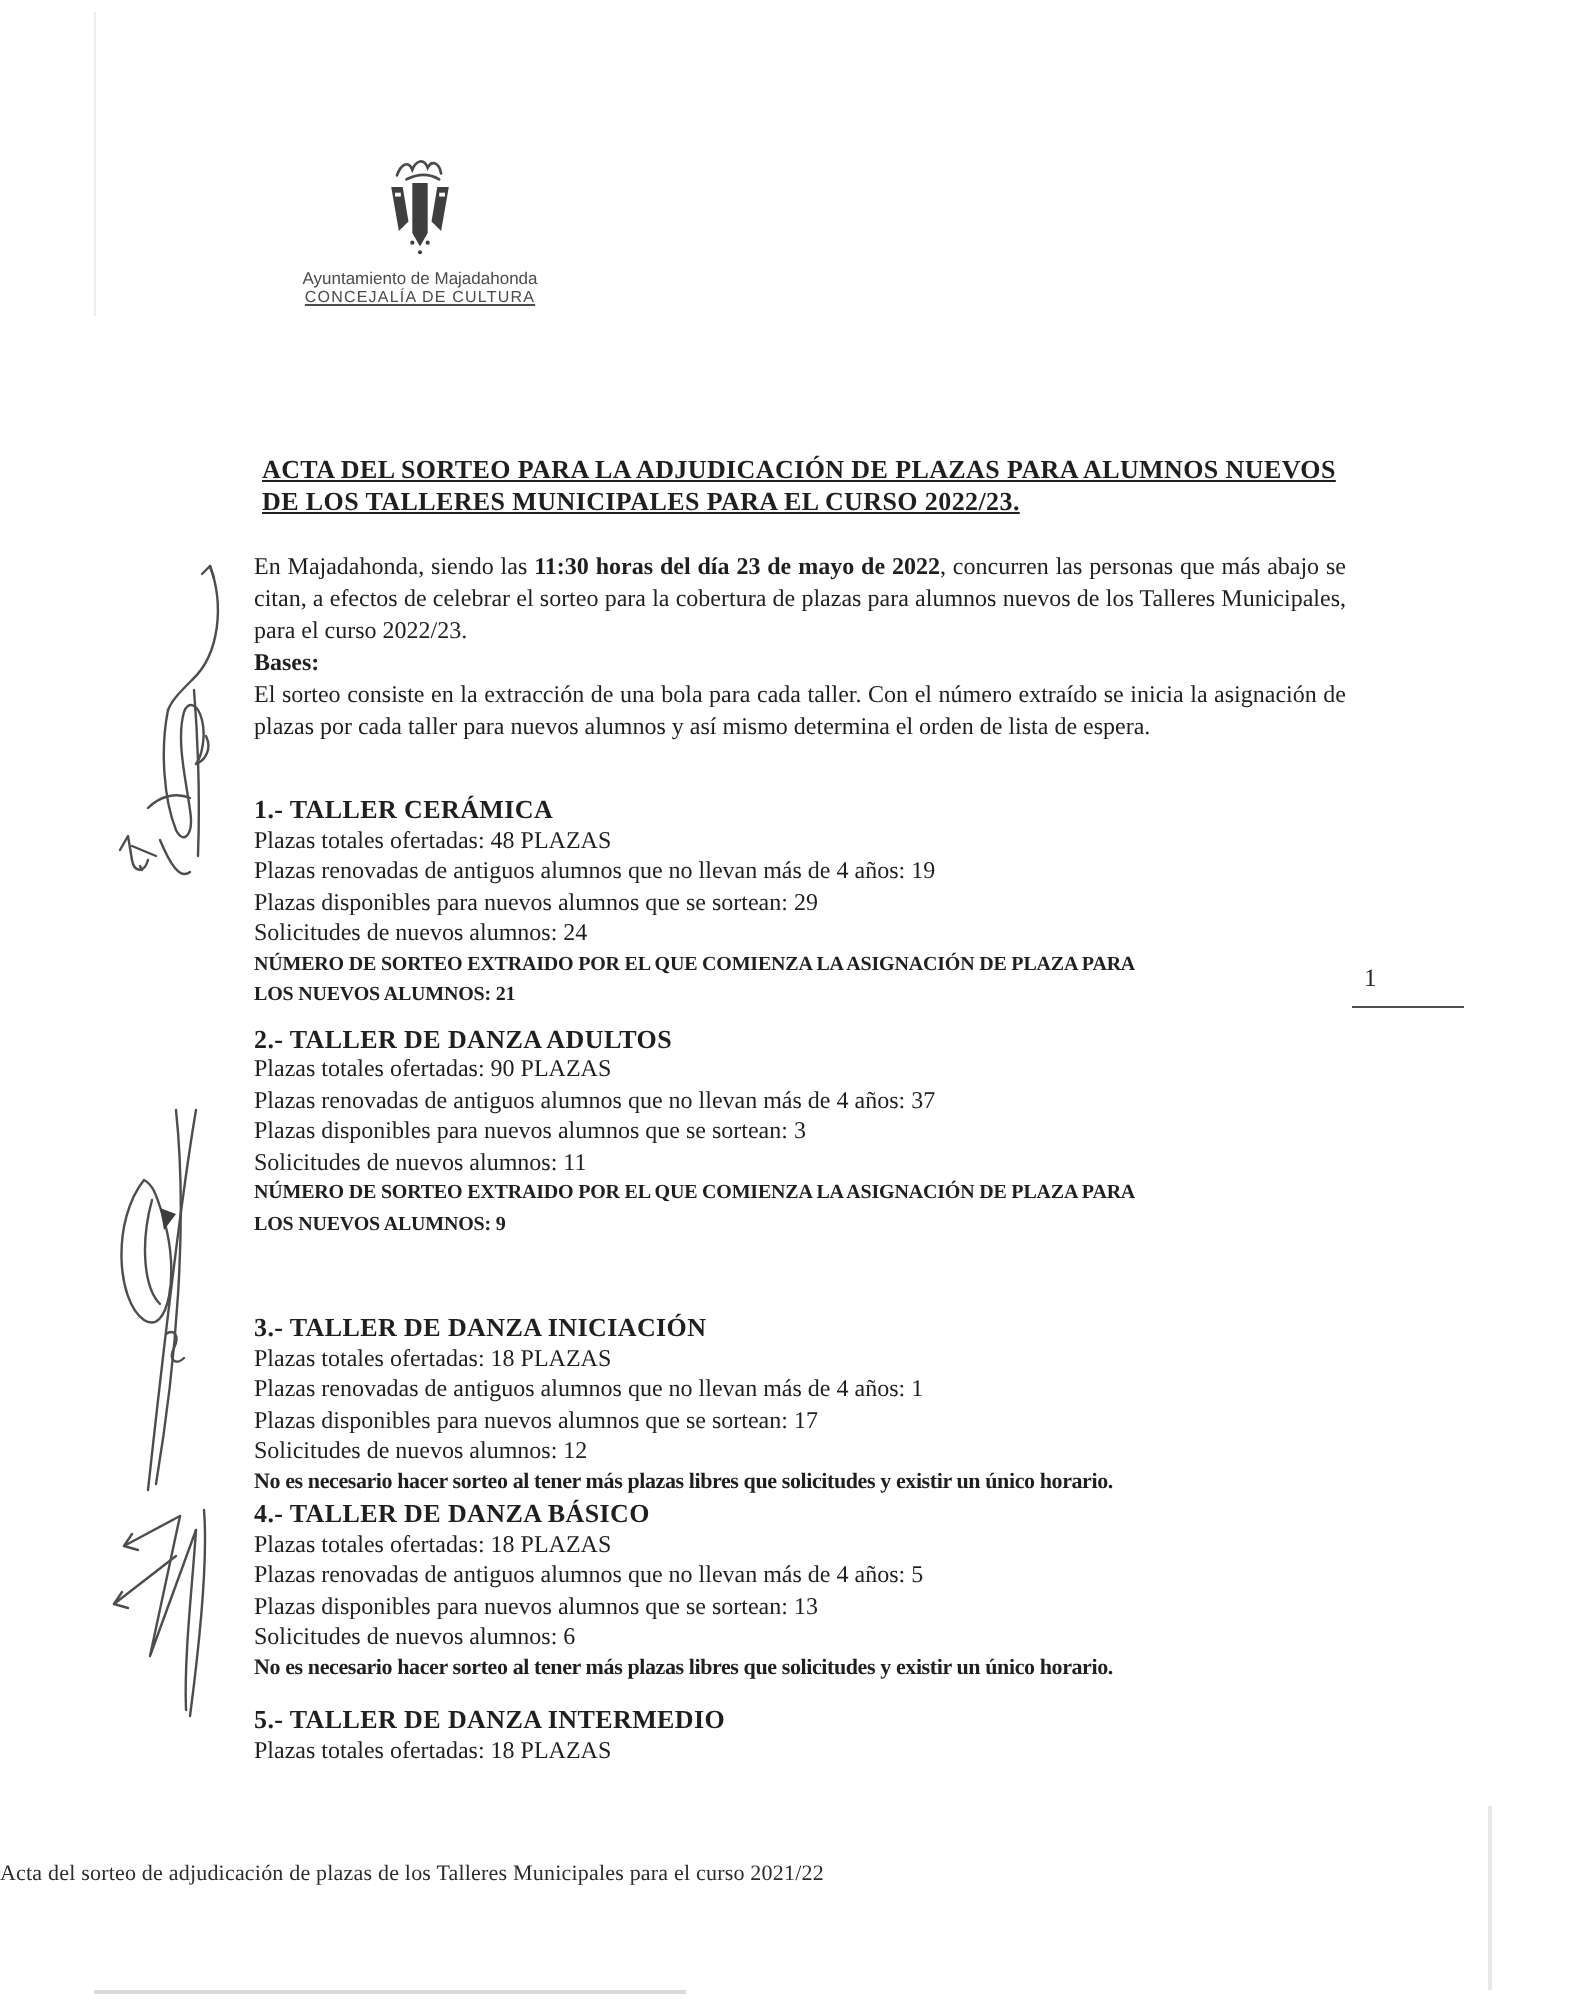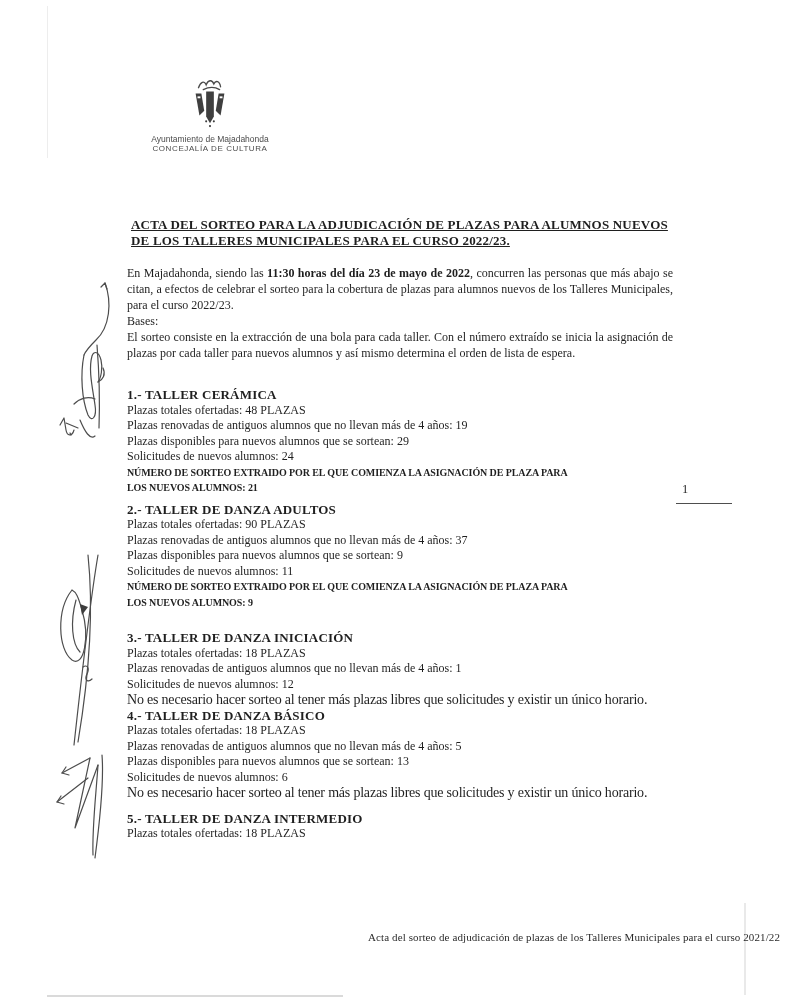--- a/index.html
+++ b/index.html
@@ -19,54 +19,54 @@
 
   
   .letterhead{position:absolute;left:120px;top:78px;width:180px;text-align:center;}
   .crest{display:block;margin:0 auto 2px auto;}
   .org-name{
     font-family:"Liberation Sans", sans-serif;
     font-size:8.5px;color:#4b4b4b;line-height:10px;
   }
   .org-dept{
     font-family:"Liberation Sans", sans-serif;
-    font-size:8px;letter-spacing:.6px;color:#4b4b4b;line-height:10px;
+    font-size:8px;letter-spacing:.6px;color:#4b4b4b;line-height:10px;text-decoration:underline;
   }
 
   
-  .content{position:absolute;left:127px;top:217px;width:546px;}
+  .content{position:absolute;left:127px;top:227px;width:546px;}
   .doc-title{
     margin:0 0 16px 4px;
     font-size:13px;font-weight:bold;text-decoration:underline;
     line-height:16px;letter-spacing:.2px;
   }
   .intro p{margin:0;font-size:12px;line-height:16px;text-align:justify;}
-  .intro .bases-label{text-align:left;}
+  .intro .bases-label{text-align:left;font-weight:bold;}
 
   section{margin:0;}
   .sec-1{margin-top:26px;}
   .sec-2{margin-top:6px;}
-  .sec-3{margin-top:20px;}
+  .sec-3{margin-top:36px;}
   .sec-4{}
   .sec-5{margin-top:10px;}
   section h2{
     margin:0;font-size:13px;font-weight:bold;
     line-height:15.5px;letter-spacing:.2px;
   }
   .info-line{font-size:12px;line-height:15.5px;white-space:nowrap;}
   .result-line{font-size:10px;font-weight:bold;line-height:15.5px;white-space:nowrap;letter-spacing:-0.1px;}
-  .note-line{font-size:14px;font-weight:normal;line-height:15.5px;white-space:nowrap;letter-spacing:-0.2px;}
+  .note-line{font-size:11px;font-weight:bold;line-height:15.5px;white-space:nowrap;letter-spacing:-0.2px;}
 
   
   .page-number{position:absolute;left:682px;top:482px;font-size:12.5px;color:#2a2a2a;}
   .page-number-rule{position:absolute;left:676px;top:503px;width:56px;height:1px;background:#4e4e4e;}
 
   
   .doc-footer{
-    position:absolute;left:0;top:931px;width:780px;text-align:right;
+    position:absolute;left:0;top:931px;width:780px;text-align:left;
     font-size:11px;color:#2b2b2b;letter-spacing:.1px;
   }
 
   .sig{position:absolute;pointer-events:none;}
   .sig path{fill:none;stroke:#4d4d4d;stroke-width:1.2;stroke-linecap:round;stroke-linejoin:round;}
   .sig .fillmark{fill:#3d3d3d;stroke:none;}
   .crest path.bar{fill:#3f3f3f;stroke:none;}
   .crest path.stroke{fill:none;stroke:#4a4a4a;stroke-width:1.4;stroke-linecap:round;}
   .crest circle{fill:#3f3f3f;}
 </style>
@@ -144,30 +144,31 @@
       <div class="info-line">Plazas disponibles para nuevos alumnos que se sortean: 29</div>
       <div class="info-line">Solicitudes de nuevos alumnos: 24</div>
       <div class="result-line">NÚMERO DE SORTEO EXTRAIDO POR EL QUE COMIENZA LA ASIGNACIÓN DE PLAZA PARA</div>
       <div class="result-line">LOS NUEVOS ALUMNOS: 21</div>
     </section>
 
     <section class="sec-2">
       <h2>2.- TALLER DE DANZA ADULTOS</h2>
       <div class="info-line">Plazas totales ofertadas: 90 PLAZAS</div>
       <div class="info-line">Plazas renovadas de antiguos alumnos que no llevan más de 4 años: 37</div>
-      <div class="info-line">Plazas disponibles para nuevos alumnos que se sortean: 9</div>
+      <div class="info-line">Plazas disponibles para nuevos alumnos que se sortean: 3</div>
       <div class="info-line">Solicitudes de nuevos alumnos: 11</div>
       <div class="result-line">NÚMERO DE SORTEO EXTRAIDO POR EL QUE COMIENZA LA ASIGNACIÓN DE PLAZA PARA</div>
       <div class="result-line">LOS NUEVOS ALUMNOS: 9</div>
     </section>
 
     <section class="sec-3">
       <h2>3.- TALLER DE DANZA INICIACIÓN</h2>
       <div class="info-line">Plazas totales ofertadas: 18 PLAZAS</div>
       <div class="info-line">Plazas renovadas de antiguos alumnos que no llevan más de 4 años: 1</div>
+      <div class="info-line">Plazas disponibles para nuevos alumnos que se sortean: 17</div>
       <div class="info-line">Solicitudes de nuevos alumnos: 12</div>
       <div class="note-line">No es necesario hacer sorteo al tener más plazas libres que solicitudes y existir un único horario.</div>
     </section>
 
     <section class="sec-4">
       <h2>4.- TALLER DE DANZA BÁSICO</h2>
       <div class="info-line">Plazas totales ofertadas: 18 PLAZAS</div>
       <div class="info-line">Plazas renovadas de antiguos alumnos que no llevan más de 4 años: 5</div>
       <div class="info-line">Plazas disponibles para nuevos alumnos que se sortean: 13</div>
       <div class="info-line">Solicitudes de nuevos alumnos: 6</div>

